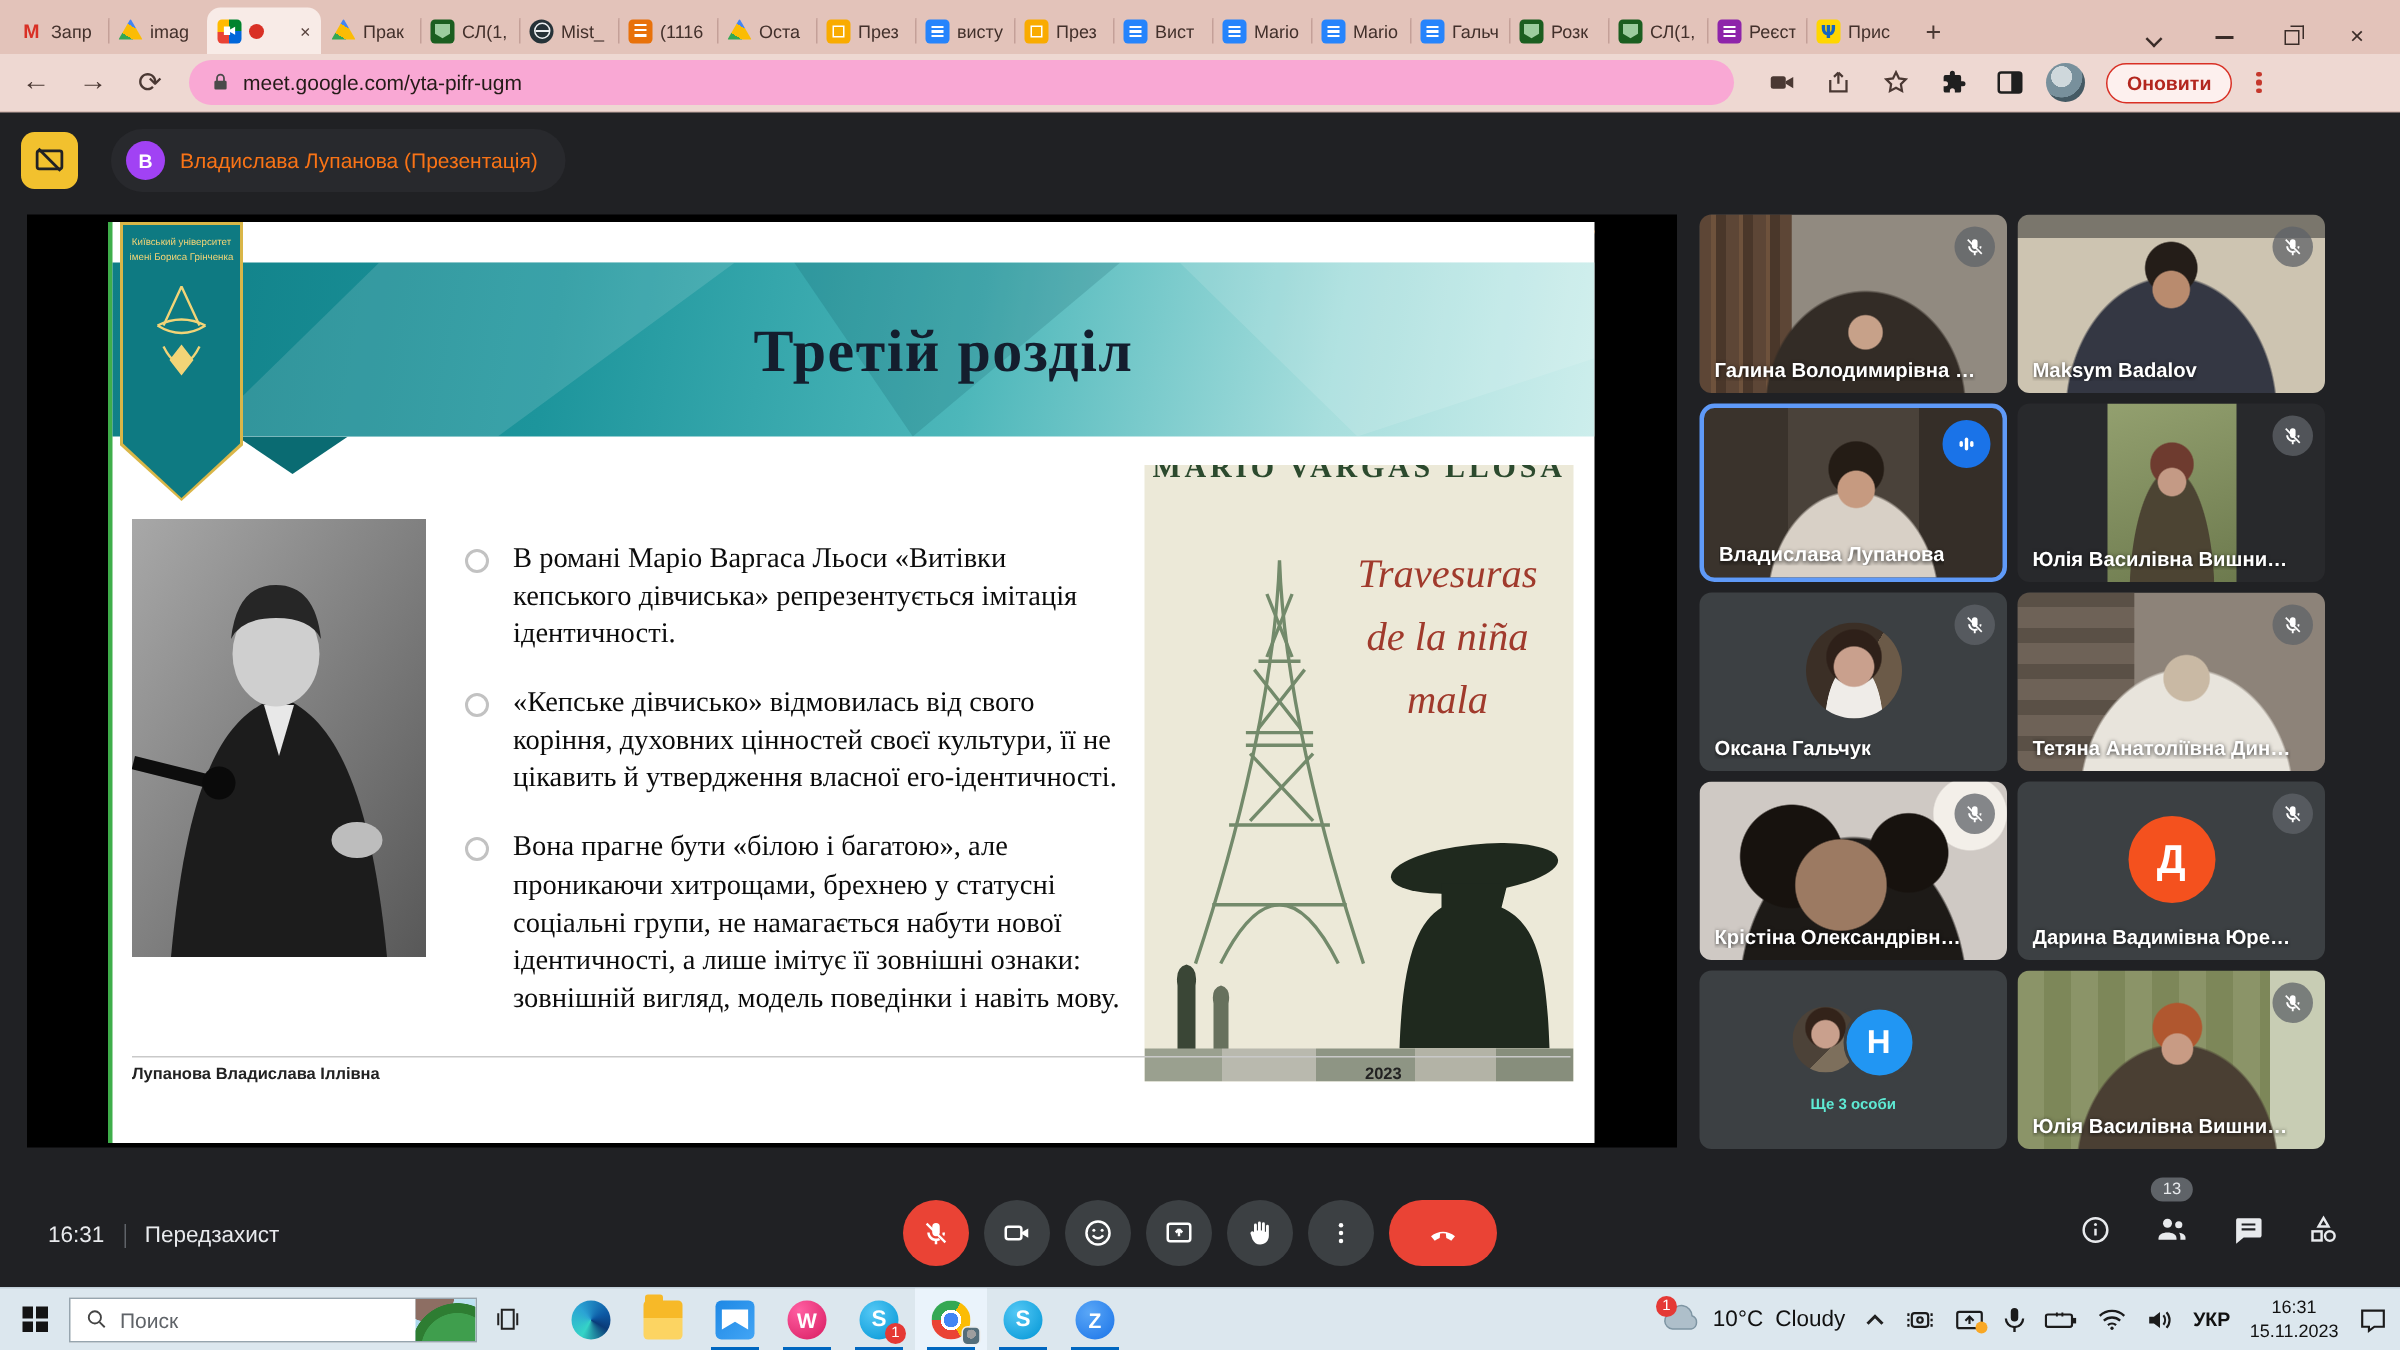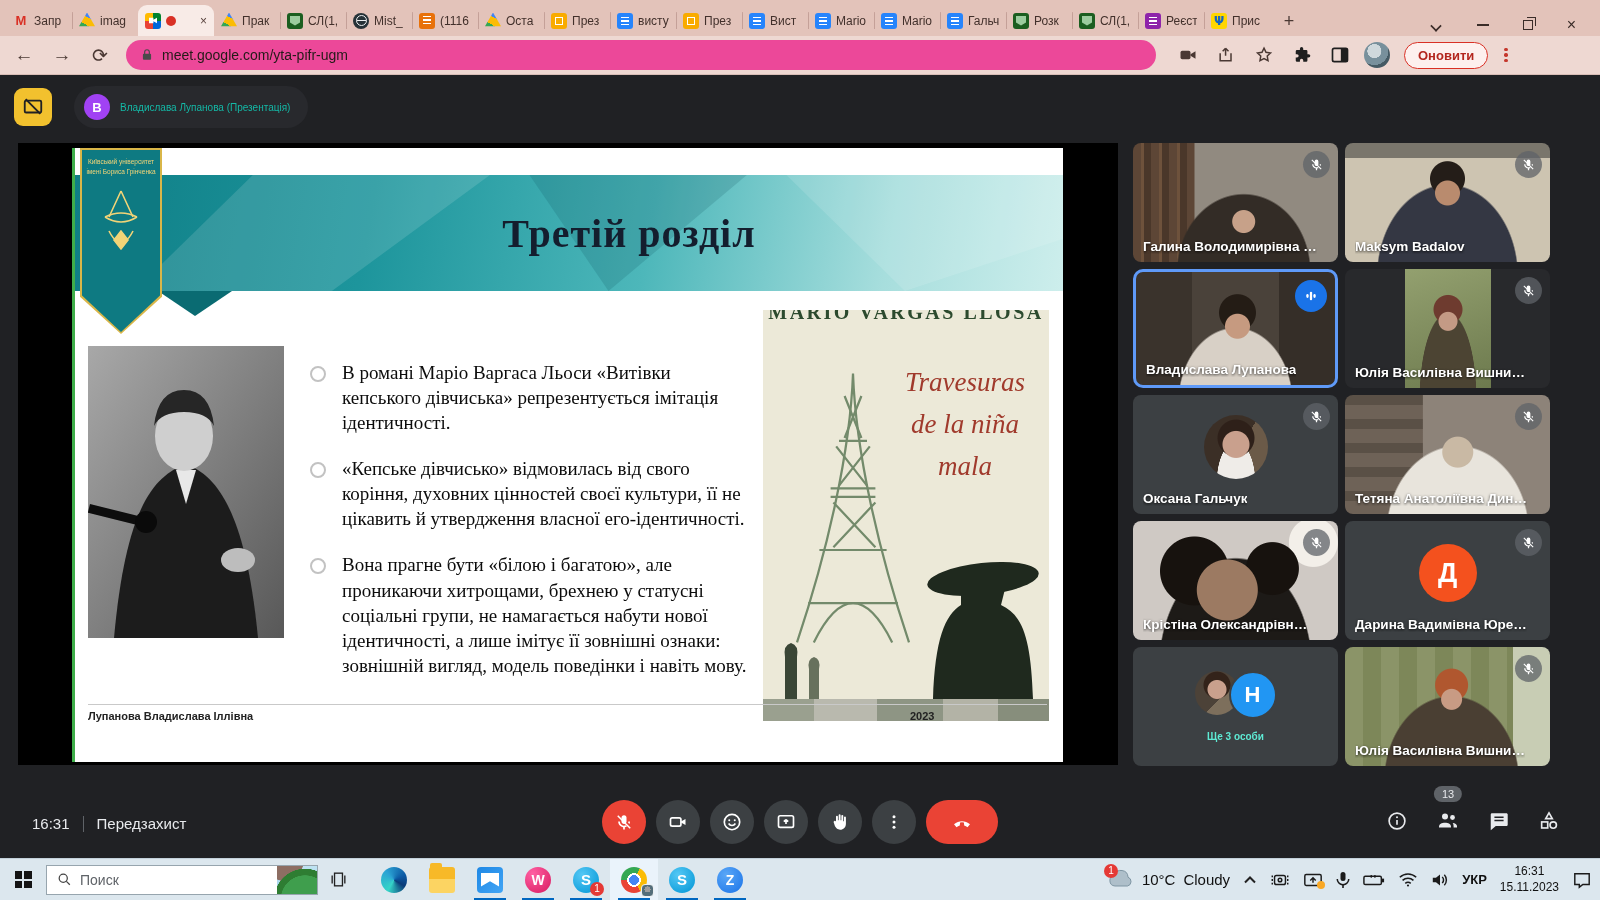--- a/index.html
+++ b/index.html
@@ -58,41 +58,41 @@
     background:repeating-linear-gradient(#fff 0 1.4px,transparent 1.4px 3.3px); }
   .fi.trident-icon { background:#ffd600; }
   .fi.trident-icon::before { content:"Ψ"; position:absolute; inset:0; color:#1565c0;
     font:900 12px/16px "DejaVu Sans",sans-serif; text-align:center; }
   .rec-dot { width:10px; height:10px; border-radius:50%; background:#d93025; flex:none; }
 
   
   .toolbar { height:39px; background:#eed8d2; display:flex; align-items:center; padding:0 12px;
     gap:14px; border-bottom:1px solid #d8bdb6; }
   .navbtn { font-size:19px; color:#4a3833; width:24px; text-align:center; }
-  .urlpill { flex:1; max-width:1030px; height:30px; border-radius:16px; background:#ec4899;
+  .urlpill { flex:1; max-width:1030px; height:30px; border-radius:16px; background:#f9a8d4;
     display:flex; align-items:center; gap:8px; padding:0 14px; }
   .urlpill svg { flex:none; }
   .urltext { font-size:14px; color:#241b18; }
   .tb-icons { display:flex; align-items:center; gap:18px; margin-left:8px; }
   .avatar-sm { width:26px; height:26px; border-radius:50%;
     background:radial-gradient(circle at 40% 35%, #cfd8dc 0 30%, #78909c 31% 60%, #455a64 61%); }
   .update-btn { border:1.6px solid #d93025; color:#b3261e; background:#fdf0ee; border-radius:15px;
     padding:5px 13px; font-size:13px; font-weight:700; }
   .kebab { display:flex; flex-direction:column; gap:2.4px; padding:2px; }
   .kebab i { width:3.4px; height:3.4px; border-radius:50%; background:#c5372c; }
 
   
   .meet { position:absolute; top:75px; left:0; width:1600px; height:783px; background:#202124; }
   .present-off-badge { position:absolute; left:14px; top:13px; width:38px; height:38px;
     border-radius:9px; background:#f2c12e; display:flex; align-items:center; justify-content:center; }
   .meet-header { position:absolute; left:74px; top:11px; height:42px; background:#28292d;
     border-radius:21px; display:flex; align-items:center; gap:10px; padding:0 18px 0 10px; }
   .mh-avatar { width:26px; height:26px; border-radius:50%; background:#a142f4; color:#fff;
     font-size:13px; font-weight:700; display:flex; align-items:center; justify-content:center; }
-  .mh-title { color:#14b8a6; font-size:10px; }
+  .mh-title { color:#f97316; font-size:14px; }
 
   .stage { position:absolute; left:18px; top:68px; width:1100px; height:622px; background:#000; }
   .annot-dot { position:absolute; right:55px; top:8px; width:7px; height:7px; border-radius:50%; background:#ff8a00; }
 
   
   .slide { position:absolute; left:54px; top:5px; width:991px; height:614px; background:#fff; overflow:hidden; }
   .green-line { position:absolute; left:0; top:0; bottom:0; width:3px; background:#3fae4a; }
   .banner { position:absolute; left:3px; right:0; top:27px; height:116px;
     background:linear-gradient(100deg,#0f7e86 0%,#1d959c 30%,#4db7ba 58%,#a7dedd 82%,#cdeeec 100%);
     display:flex; align-items:center; justify-content:center; }

